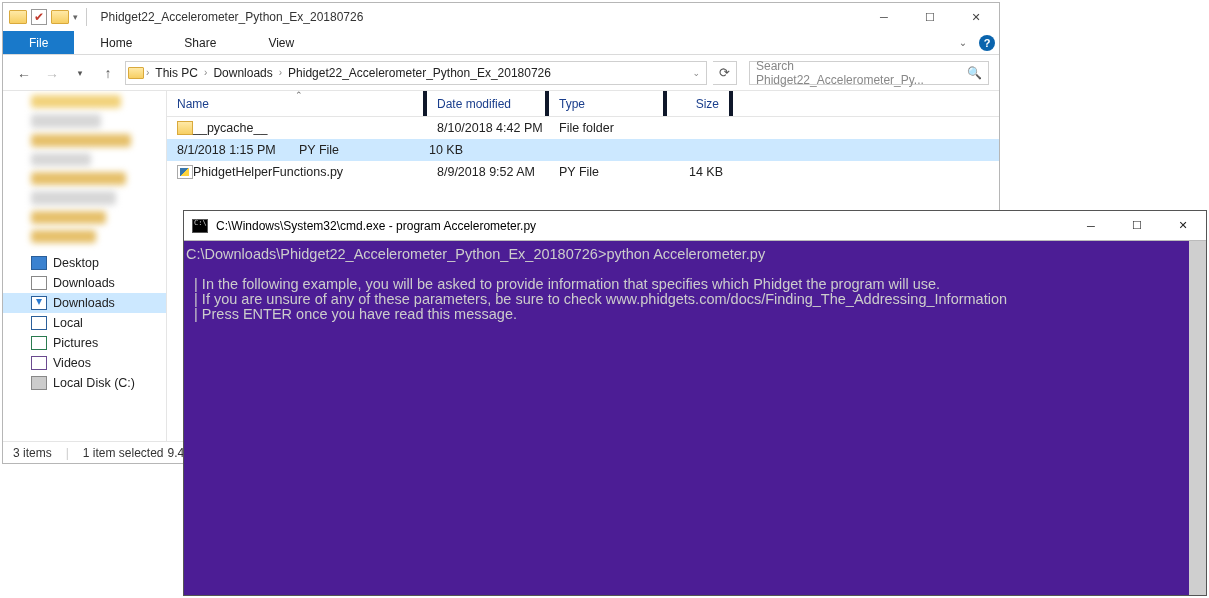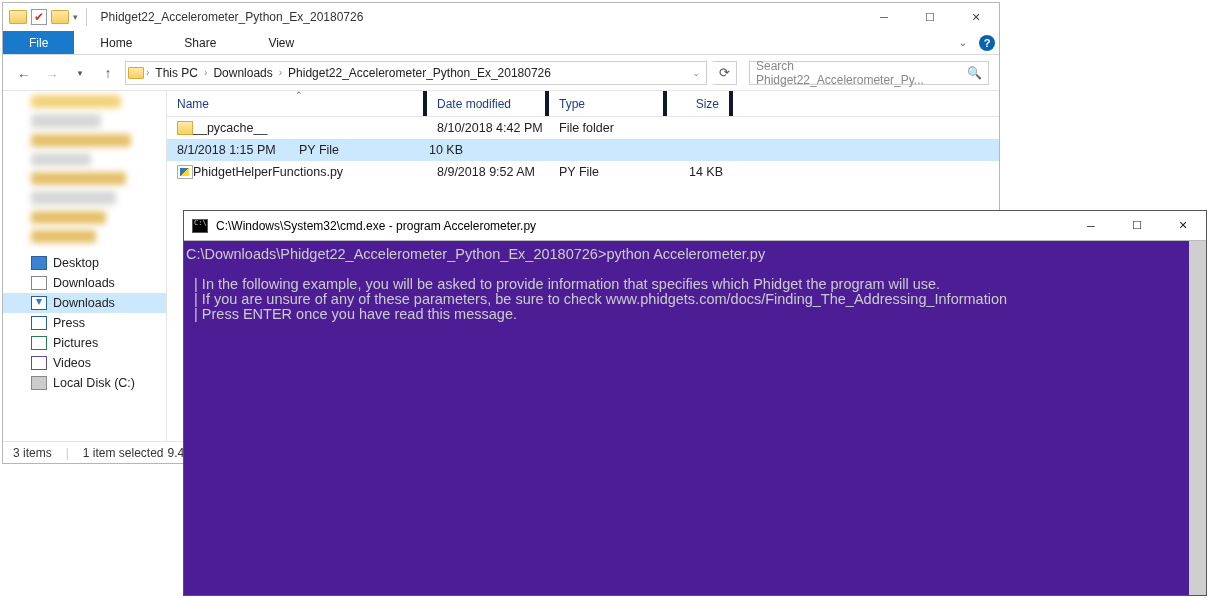--- a/index.html
+++ b/index.html
@@ -225,21 +225,21 @@
       <div class="tree-item">
           <span class="tree-icon ico-doc"></span>
           <span>Downloads</span>
         </div>
       <div class="tree-item selected">
           <span class="tree-icon ico-dl"></span>
           <span>Downloads</span>
         </div>
       <div class="tree-item">
           <span class="tree-icon ico-music"></span>
-          <span>Press</span>
+          <span>Local</span>
         </div>
       <div class="tree-item">
           <span class="tree-icon ico-pic"></span>
           <span>Pictures</span>
         </div>
       <div class="tree-item">
           <span class="tree-icon ico-vid"></span>
           <span>Videos</span>
         </div>
       <div class="tree-item">

